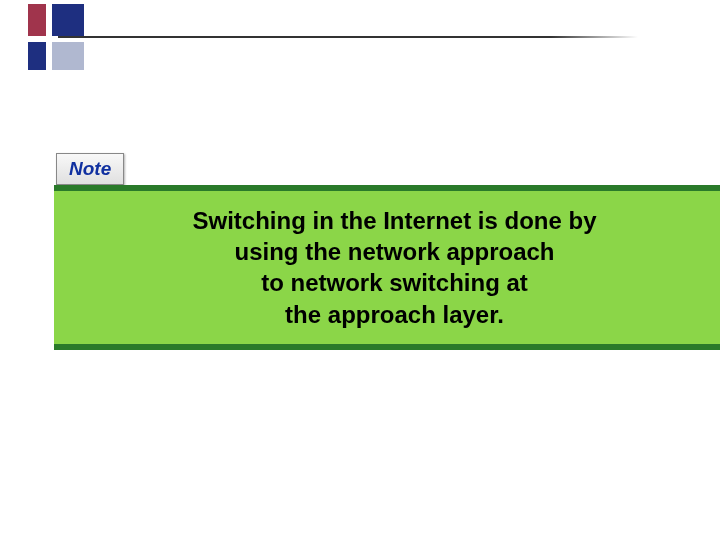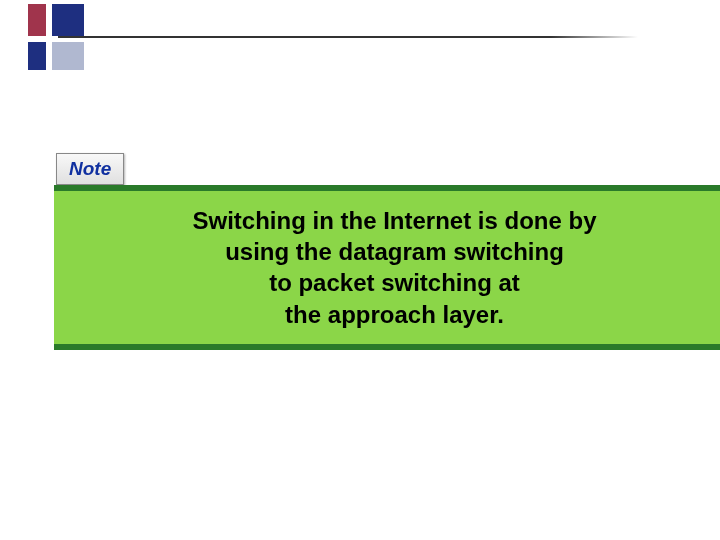--- a/index.html
+++ b/index.html
@@ -130,18 +130,18 @@
 <div class="header-line"></div>
 
 <div class="note-box">
   <span class="note-label">Note</span>
 </div>
 
 <div class="callout-container">
   <div class="callout-top-bar"></div>
   <div class="callout-body">
     <div class="callout-text">Switching in the Internet is done by</div>
-    <div class="callout-text">using the datagram switching</div>
-    <div class="callout-text">to packet switching at</div>
+    <div class="callout-text">using the network approach</div>
+    <div class="callout-text">to network switching at</div>
     <div class="callout-text">the approach layer.</div>
   </div>
   <div class="callout-bottom-bar"></div>
 </div>
 
 </body></html>

